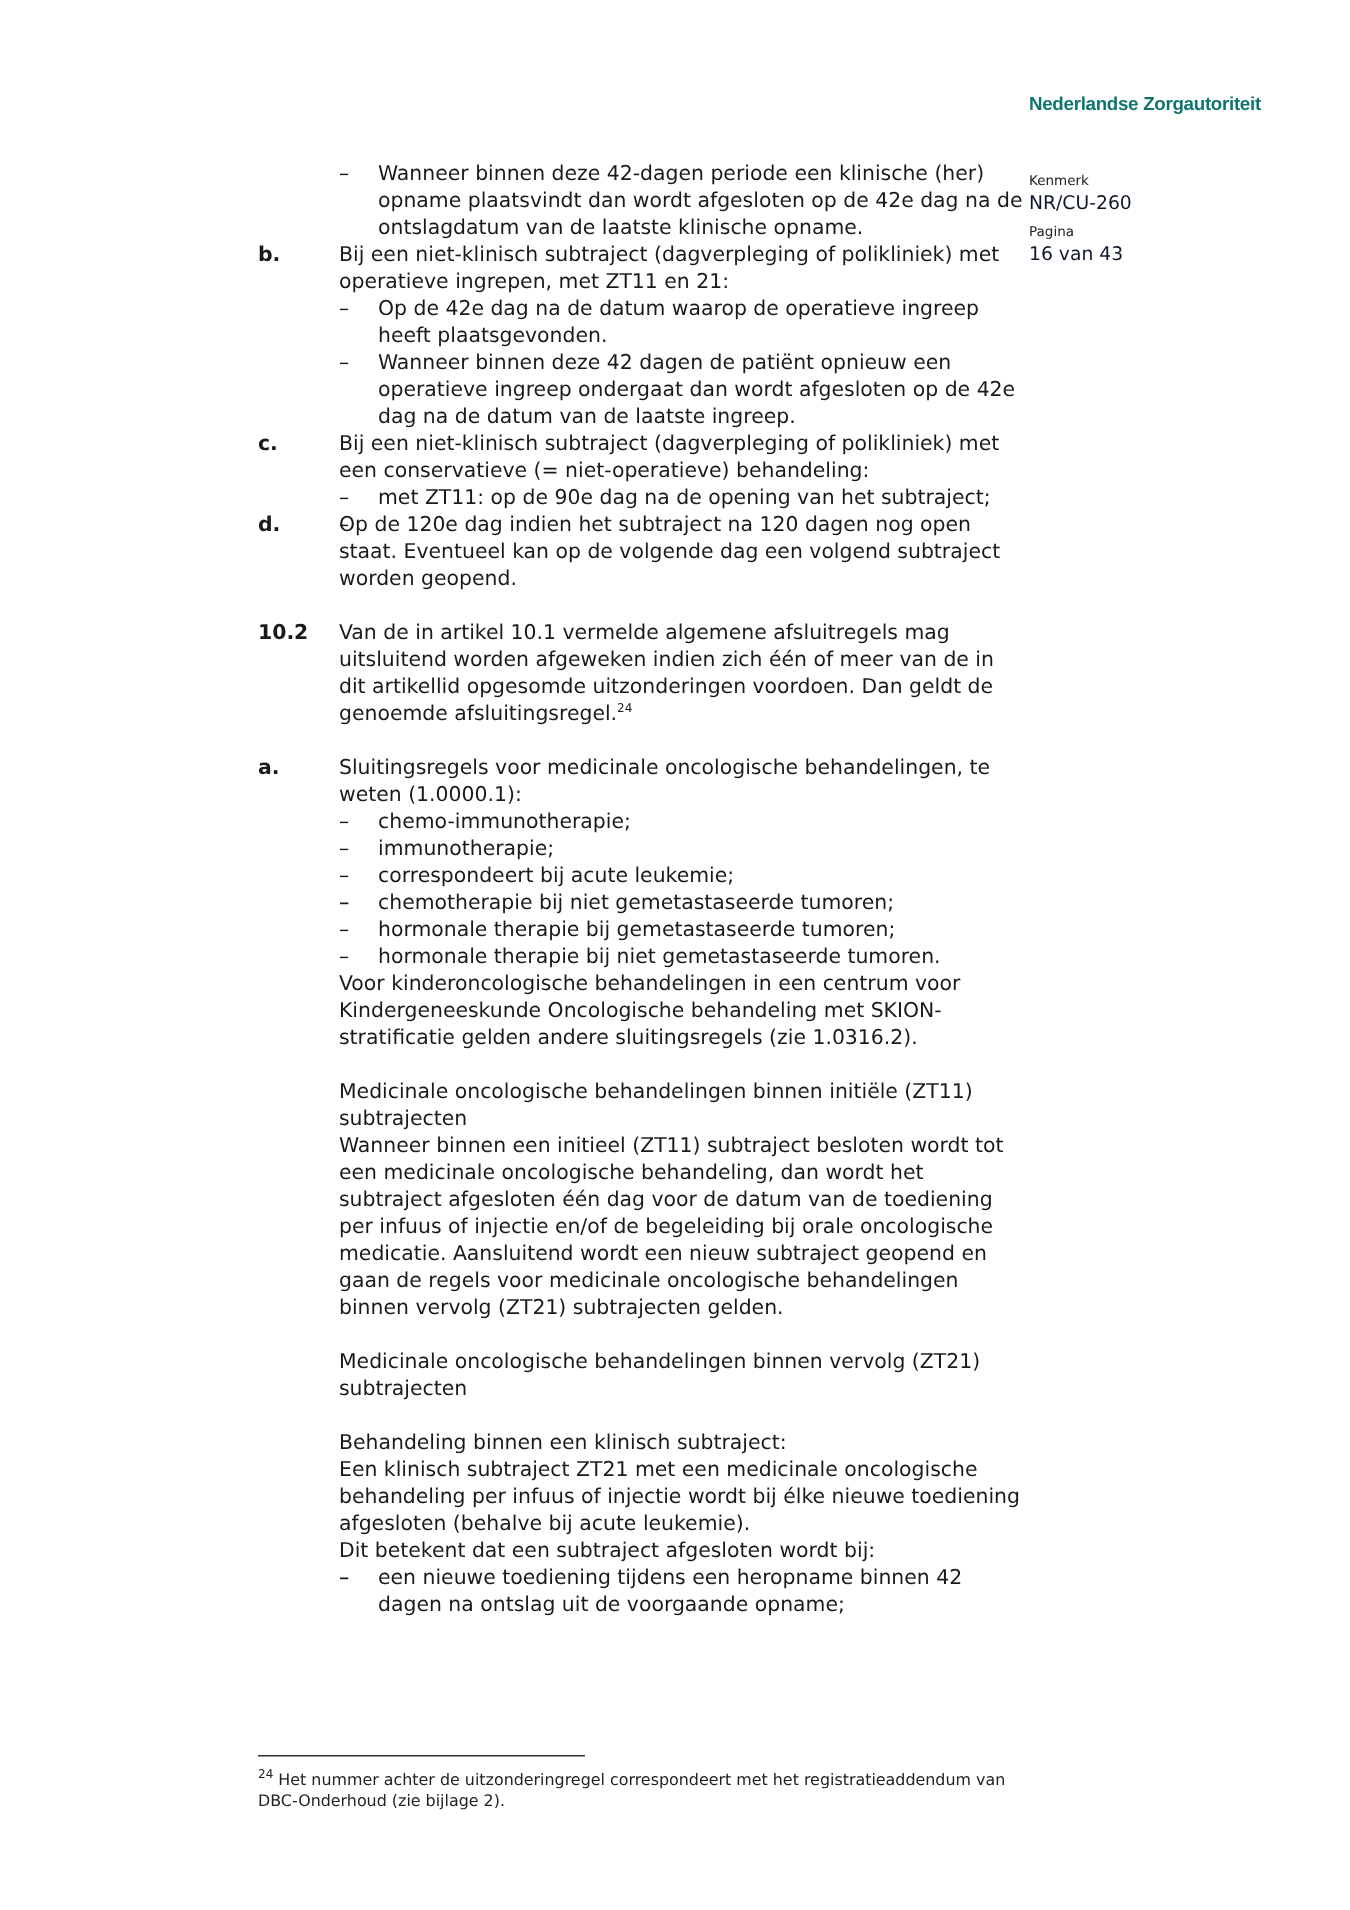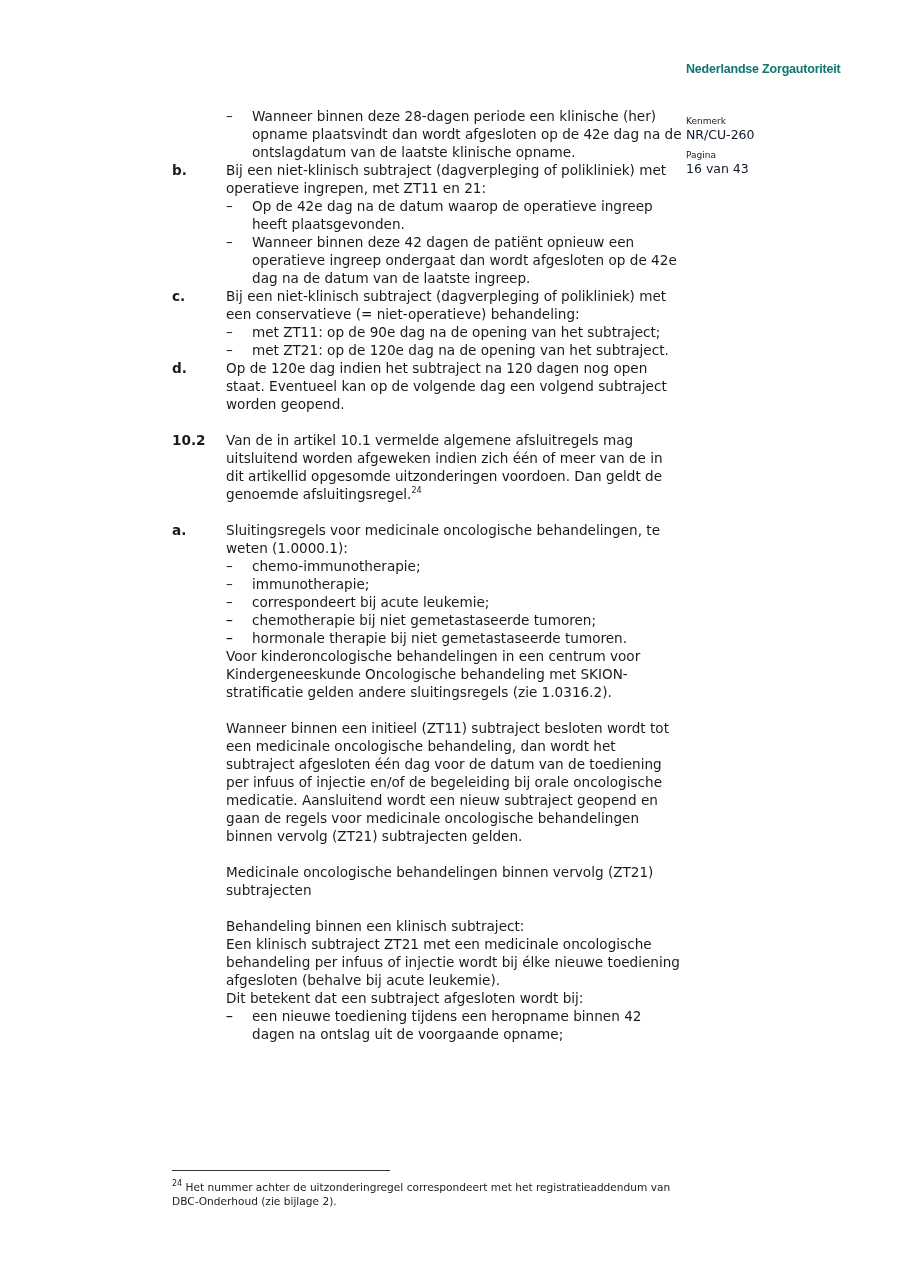--- a/index.html
+++ b/index.html
@@ -32,21 +32,21 @@
   <p class="val">NR/CU-260</p>
   <p class="lbl">Pagina</p>
   <p class="val">16 van 43</p>
 </div>
 
 <div class="main">
 
   <div class="blk">
     <div class="dash">
       <span class="d">–</span>
-      <span>Wanneer binnen deze 28-dagen periode een klinische (her) opname plaatsvindt dan wordt afgesloten op de 42e dag na de ontslagdatum van de laatste klinische opname.</span>
+      <span>Wanneer binnen deze 42-dagen periode een klinische (her) opname plaatsvindt dan wordt afgesloten op de 42e dag na de ontslagdatum van de laatste klinische opname.</span>
     </div>
   </div>
 
   <div class="row">
     <span class="marker">b.</span>
     <div>Bij een niet-klinisch subtraject (dagverpleging of polikliniek) met operatieve ingrepen, met ZT11 en 21:</div>
     <div class="dash">
       <span class="d">–</span>
       <span>Op de 42e dag na de datum waarop de operatieve ingreep heeft plaatsgevonden.</span>
     </div>
@@ -58,21 +58,20 @@
 
   <div class="row">
     <span class="marker">c.</span>
     <div>Bij een niet-klinisch subtraject (dagverpleging of polikliniek) met een conservatieve (= niet-operatieve) behandeling:</div>
     <div class="dash">
       <span class="d">–</span>
       <span>met ZT11: op de 90e dag na de opening van het subtraject;</span>
     </div>
     <div class="dash">
       <span class="d">–</span>
-      <span>met ZT21: op de 120e dag na de opening van het subtraject.</span>
     </div>
   </div>
 
   <div class="row">
     <span class="marker">d.</span>
     <div>Op de 120e dag indien het subtraject na 120 dagen nog open staat. Eventueel kan op de volgende dag een volgend subtraject worden geopend.</div>
   </div>
 
   <div class="gap"></div>
 
@@ -84,24 +83,25 @@
   <div class="gap"></div>
 
   <div class="row">
     <span class="marker">a.</span>
     <div>Sluitingsregels voor medicinale oncologische behandelingen, te weten (1.0000.1):</div>
     <div class="dash"><span class="d">–</span><span>chemo-immunotherapie;</span></div>
     <div class="dash"><span class="d">–</span><span>immunotherapie;</span></div>
     <div class="dash"><span class="d">–</span><span>correspondeert bij acute leukemie;</span></div>
     <div class="dash"><span class="d">–</span></div>
     <div class="dash"><span class="d">–</span><span>chemotherapie bij niet gemetastaseerde tumoren;</span></div>
-    <div class="dash"><span class="d">–</span></div>
+    <div class="dash"><span class="d">–</span><span>hormonale therapie bij gemetastaseerde tumoren;</span></div>
     <div class="dash"><span class="d">–</span><span>hormonale therapie bij niet gemetastaseerde tumoren.</span></div>
     <div>Voor kinderoncologische behandelingen in een centrum voor Kindergeneeskunde Oncologische behandeling met SKION-stratificatie gelden andere sluitingsregels (zie 1.0316.2).</div>
     <div class="gap"></div>
+    <div>Medicinale oncologische behandelingen binnen initiële (ZT11) subtrajecten</div>
     <div>Wanneer binnen een initieel (ZT11) subtraject besloten wordt tot een medicinale oncologische behandeling, dan wordt het subtraject afgesloten één dag voor de datum van de toediening per infuus of injectie en/of de begeleiding bij orale oncologische medicatie. Aansluitend wordt een nieuw subtraject geopend en gaan de regels voor medicinale oncologische behandelingen binnen vervolg (ZT21) subtrajecten gelden.</div>
     <div class="gap"></div>
     <div>Medicinale oncologische behandelingen binnen vervolg (ZT21) subtrajecten</div>
     <div class="gap"></div>
     <div>Behandeling binnen een klinisch subtraject:</div>
     <div>Een klinisch subtraject ZT21 met een medicinale oncologische behandeling per infuus of injectie wordt bij élke nieuwe toediening afgesloten (behalve bij acute leukemie).</div>
     <div>Dit betekent dat een subtraject afgesloten wordt bij:</div>
     <div class="dash"><span class="d">–</span></div>
     <div class="dash"><span class="d">–</span><span>een nieuwe toediening tijdens een heropname binnen 42 dagen na ontslag uit de voorgaande opname;</span></div>
   </div>

